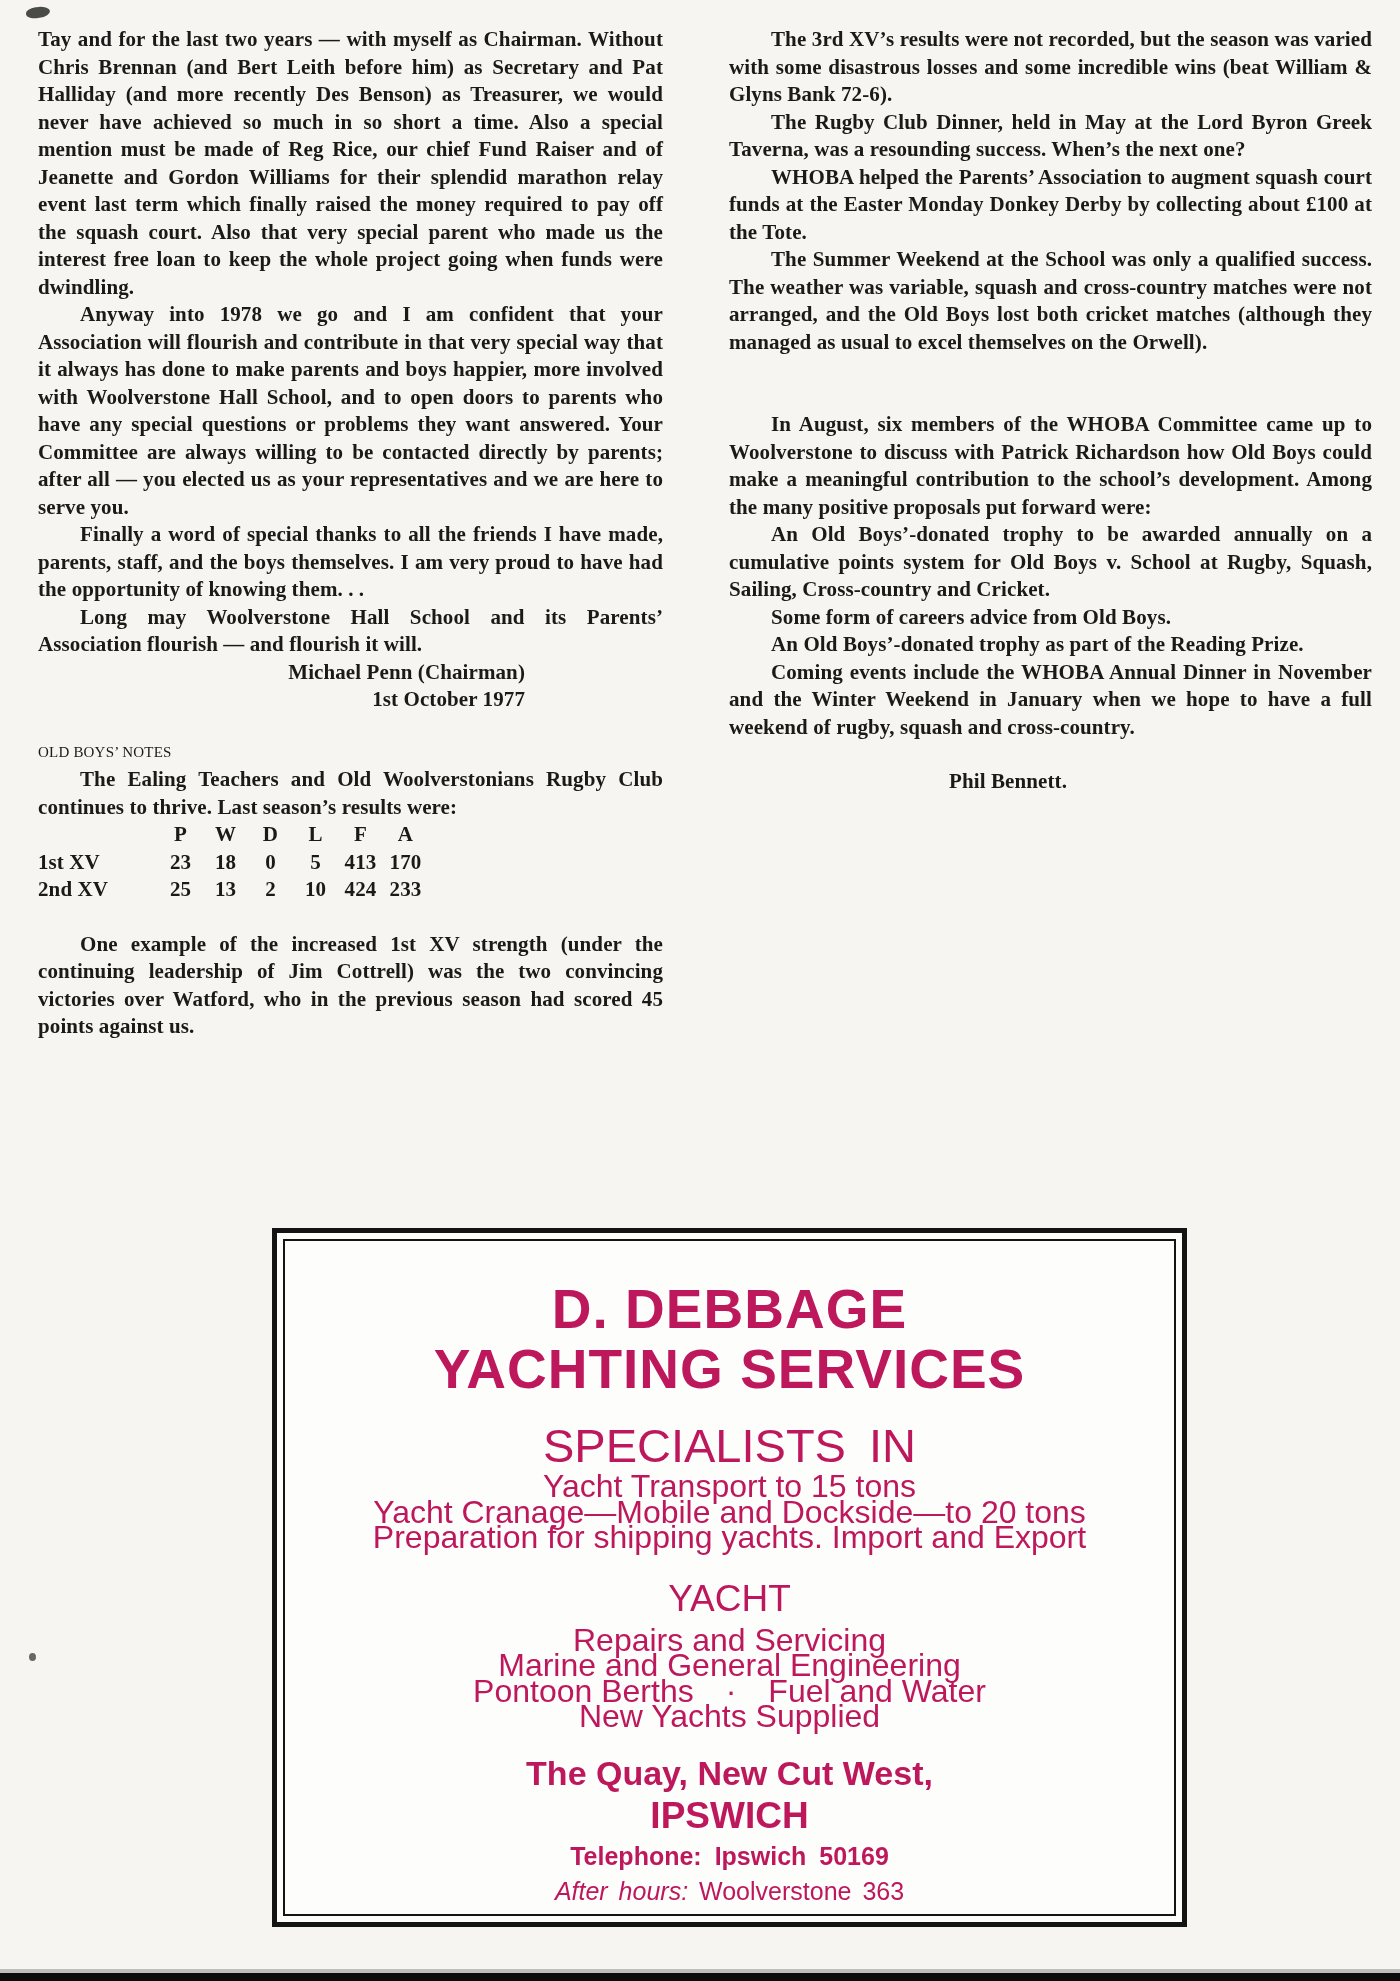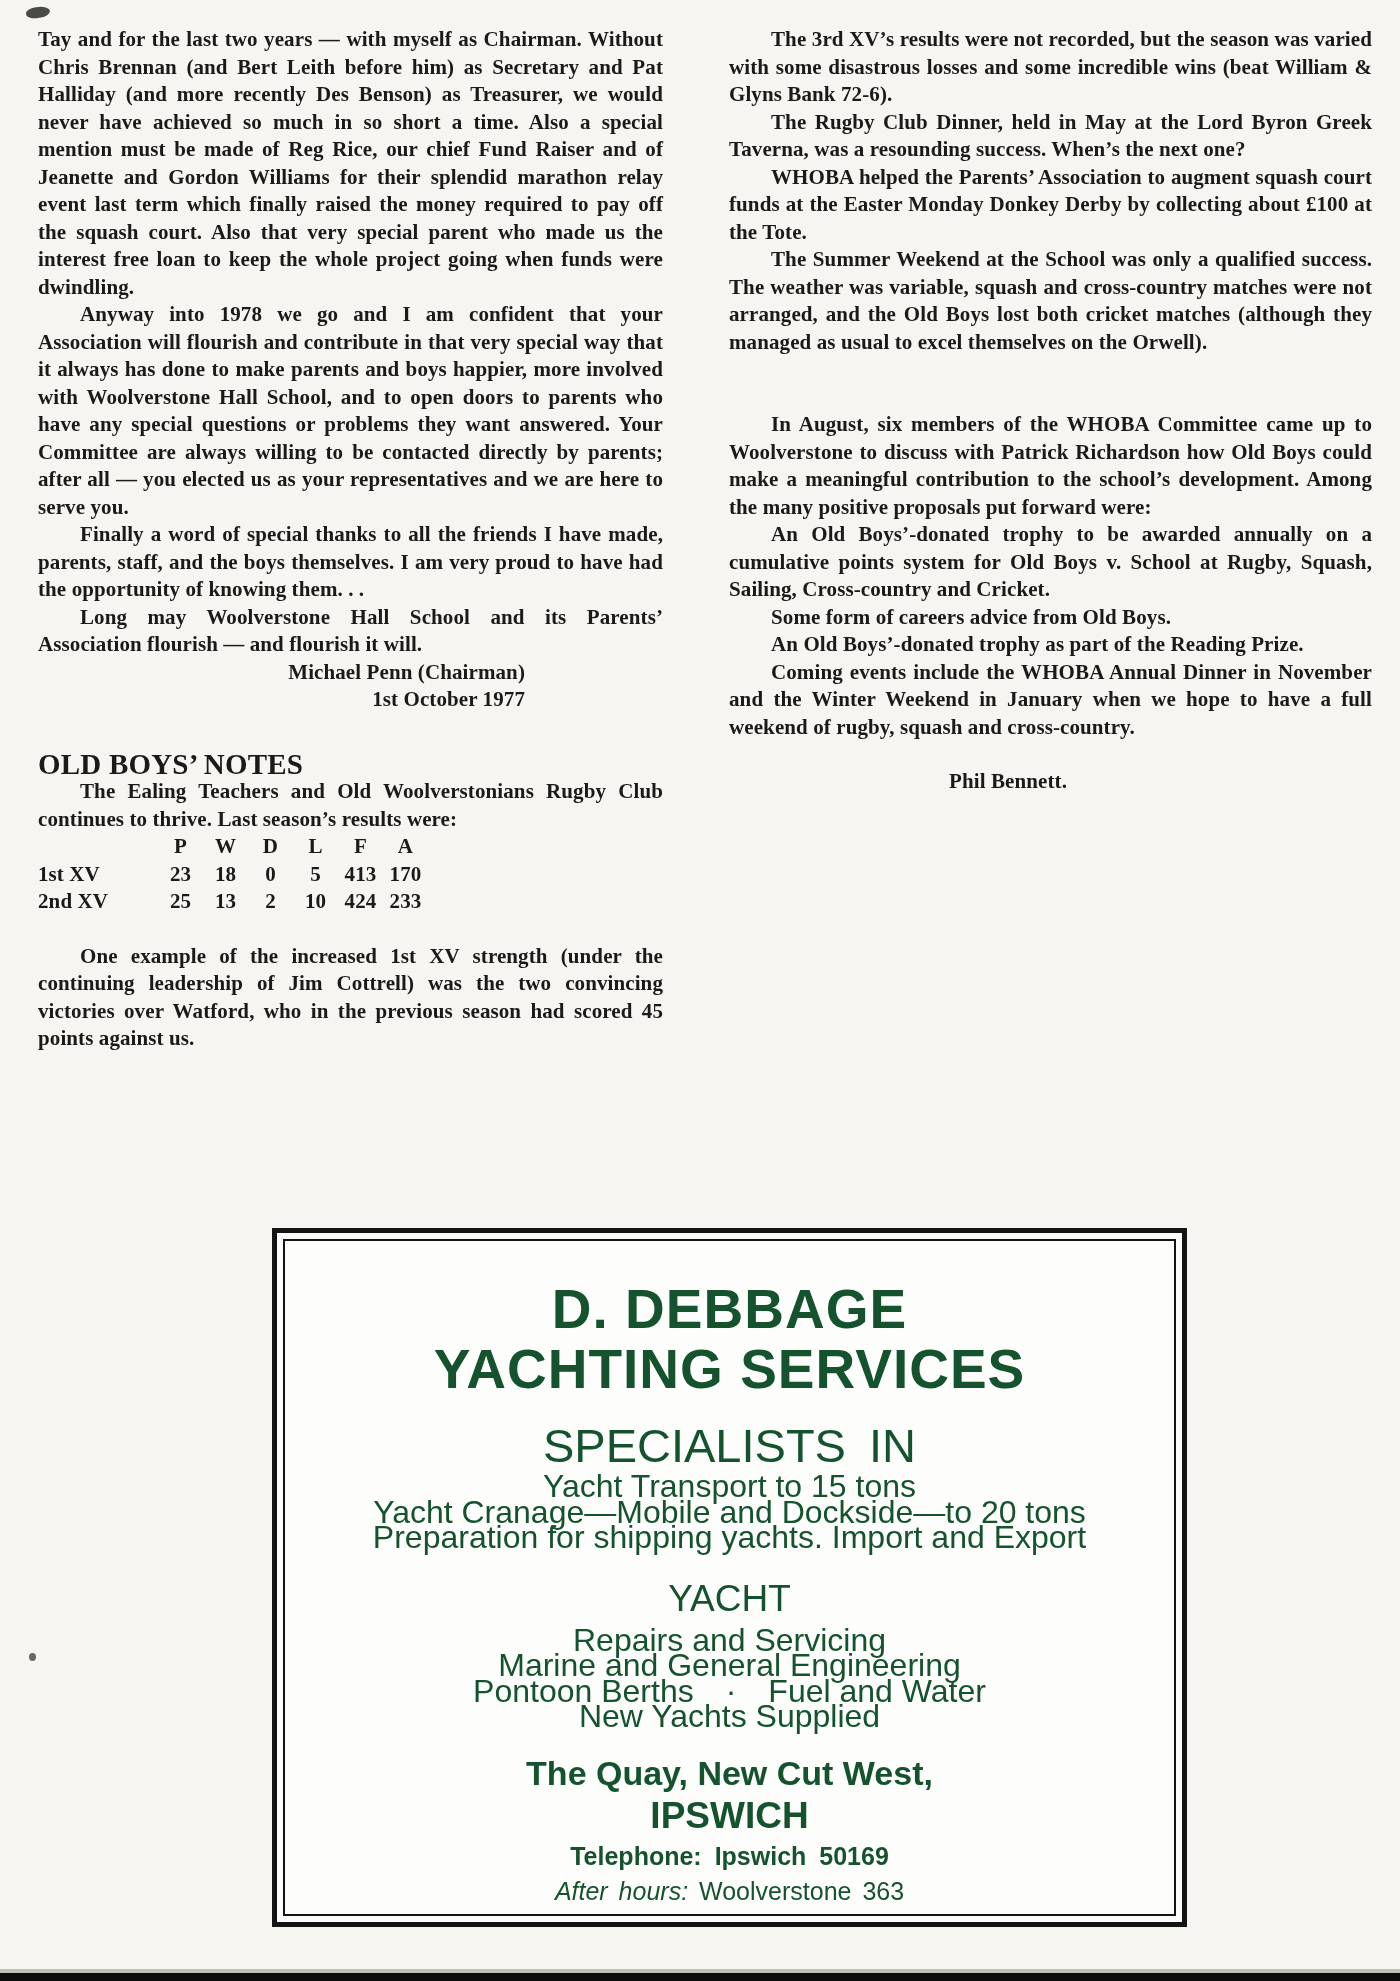--- a/index.html
+++ b/index.html
@@ -21,37 +21,37 @@
   }
   .col-left{left:38px;width:625px;}
   .col-right{left:729px;width:643px;}
   p{margin:0;}
   .ind{text-indent:42px;}
   .gap-top{margin-top:27px;}
   .gap-top-big{margin-top:55px;}
   .sig-block{text-align:right;padding-right:138px;margin-top:0;}
   .sig-right{text-align:right;padding-right:305px;margin-top:27px;}
   .section-heading{
-    margin:37px 0 0 0;font-size:29px;font-weight:700;letter-spacing:.2px;
+    margin:25px 0 0 0;font-size:15px;font-weight:400;letter-spacing:.2px;
   }
   
   .results{margin-top:0;}
   .trow{display:grid;grid-template-columns:120px repeat(6,45px);}
   .tlabel{text-align:left;}
   .tcell{text-align:center;}
   
   .advert-outer{
     position:absolute;left:272px;top:1228px;width:915px;height:699px;
     box-sizing:border-box;border:5px solid #141414;background:#fdfdfb;
   }
   .advert-inner{
     box-sizing:border-box;border:2px solid #141414;
     margin:6px;height:calc(100% - 12px);
     text-align:center;overflow:hidden;
-    font-family:"Liberation Sans",sans-serif;color:#14532d;
+    font-family:"Liberation Sans",sans-serif;color:#be185d;
   }
   .ad-title{font-size:55px;line-height:60px;font-weight:800;letter-spacing:1px;}
   .ad-title.first{margin-top:38px;}
   .ad-sub{font-size:47px;line-height:38px;font-weight:400;margin-top:28px;word-spacing:10px;}
   .ad-yacht{font-size:37px;line-height:40px;font-weight:400;margin-top:28px;}
   .ad-lines{margin-top:9px;}
   .ad-line{font-size:32px;line-height:25.5px;font-weight:400;}
   .ad-address1{font-size:34px;line-height:42px;font-weight:700;margin-top:22px;}
   .ad-address2{font-size:37px;line-height:44px;font-weight:700;}
   .ad-phone{font-size:25px;line-height:36px;font-weight:700;word-spacing:6px;}

